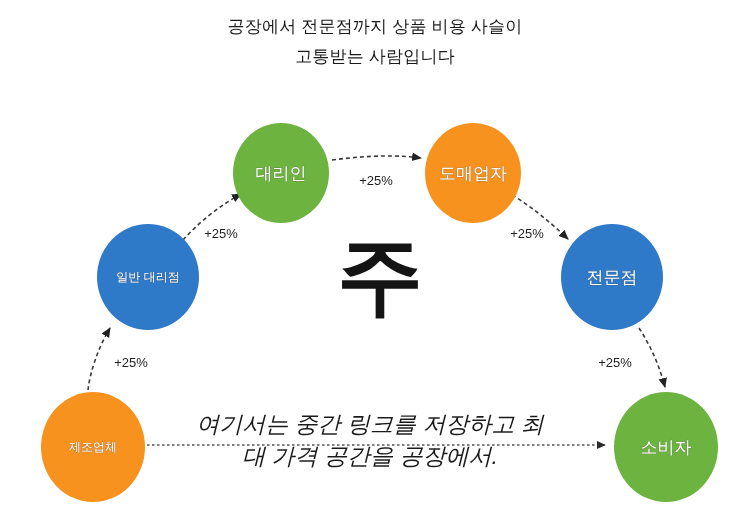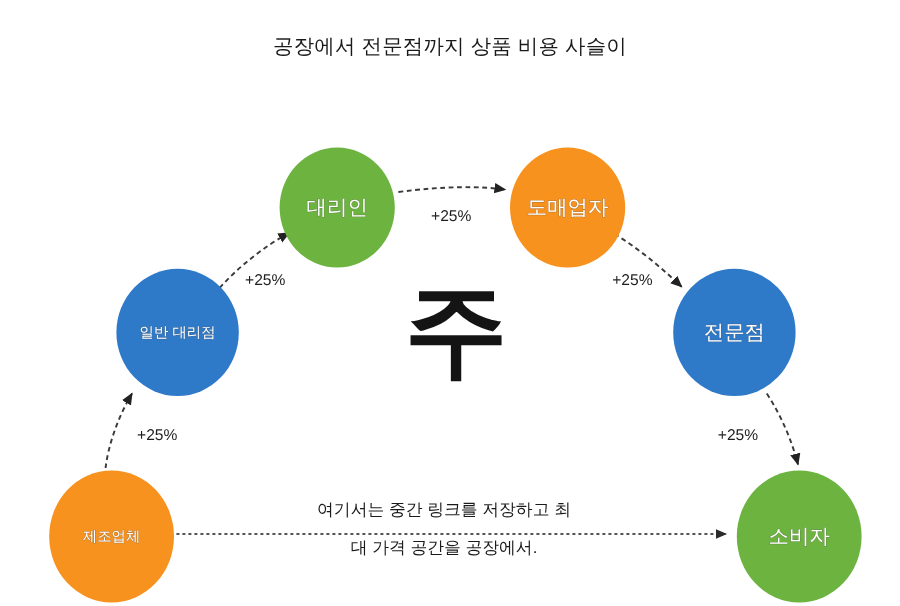--- a/index.html
+++ b/index.html
@@ -14,21 +14,21 @@
     position: relative;
     width: 750px;
     height: 505px;
     background: #ffffff;
     overflow: hidden;
   }
   
   .title-block {
     position: absolute;
     left: 0;
-    top: 24px;
+    top: 12px;
     width: 750px;
     text-align: center;
     color: #1a1a1a;
   }
   .title-line {
     font-size: 17px;
     line-height: 30px;
     letter-spacing: 0.2px;
     font-weight: 400;
     white-space: nowrap;
@@ -88,32 +88,34 @@
   
   .caption-block {
     position: absolute;
     left: 165px;
     top: 408px;
     width: 410px;
     text-align: center;
     color: #1a1a1a;
   }
   .caption-line {
-    font-size: 14px;
+    font-size: 23px;
     line-height: 32px;
     white-space: nowrap;
+    font-style: italic;
   }
 </style>
 </head>
 <body>
 
 <div id="canvas">
 
   <div class="title-block">
     <div class="title-line">공장에서 전문점까지 상품 비용 사슬이</div>
+    <div class="title-line">고통받는 사람입니다</div>
   </div>
 
   <svg id="diagram" viewBox="0 0 750 505">
     <defs>
       <marker id="arrowhead" markerWidth="7" markerHeight="7" refX="5.6" refY="3" orient="auto" markerUnits="strokeWidth">
         <path d="M0,0.3 L6.2,3 L0,5.7 Z" fill="#222222"></path>
       </marker>
       <marker id="arrowheadFlat" markerWidth="7" markerHeight="7" refX="5.6" refY="3" orient="auto" markerUnits="strokeWidth">
         <path d="M0,0.3 L6.2,3 L0,5.7 Z" fill="#2b2b2b"></path>
       </marker>

